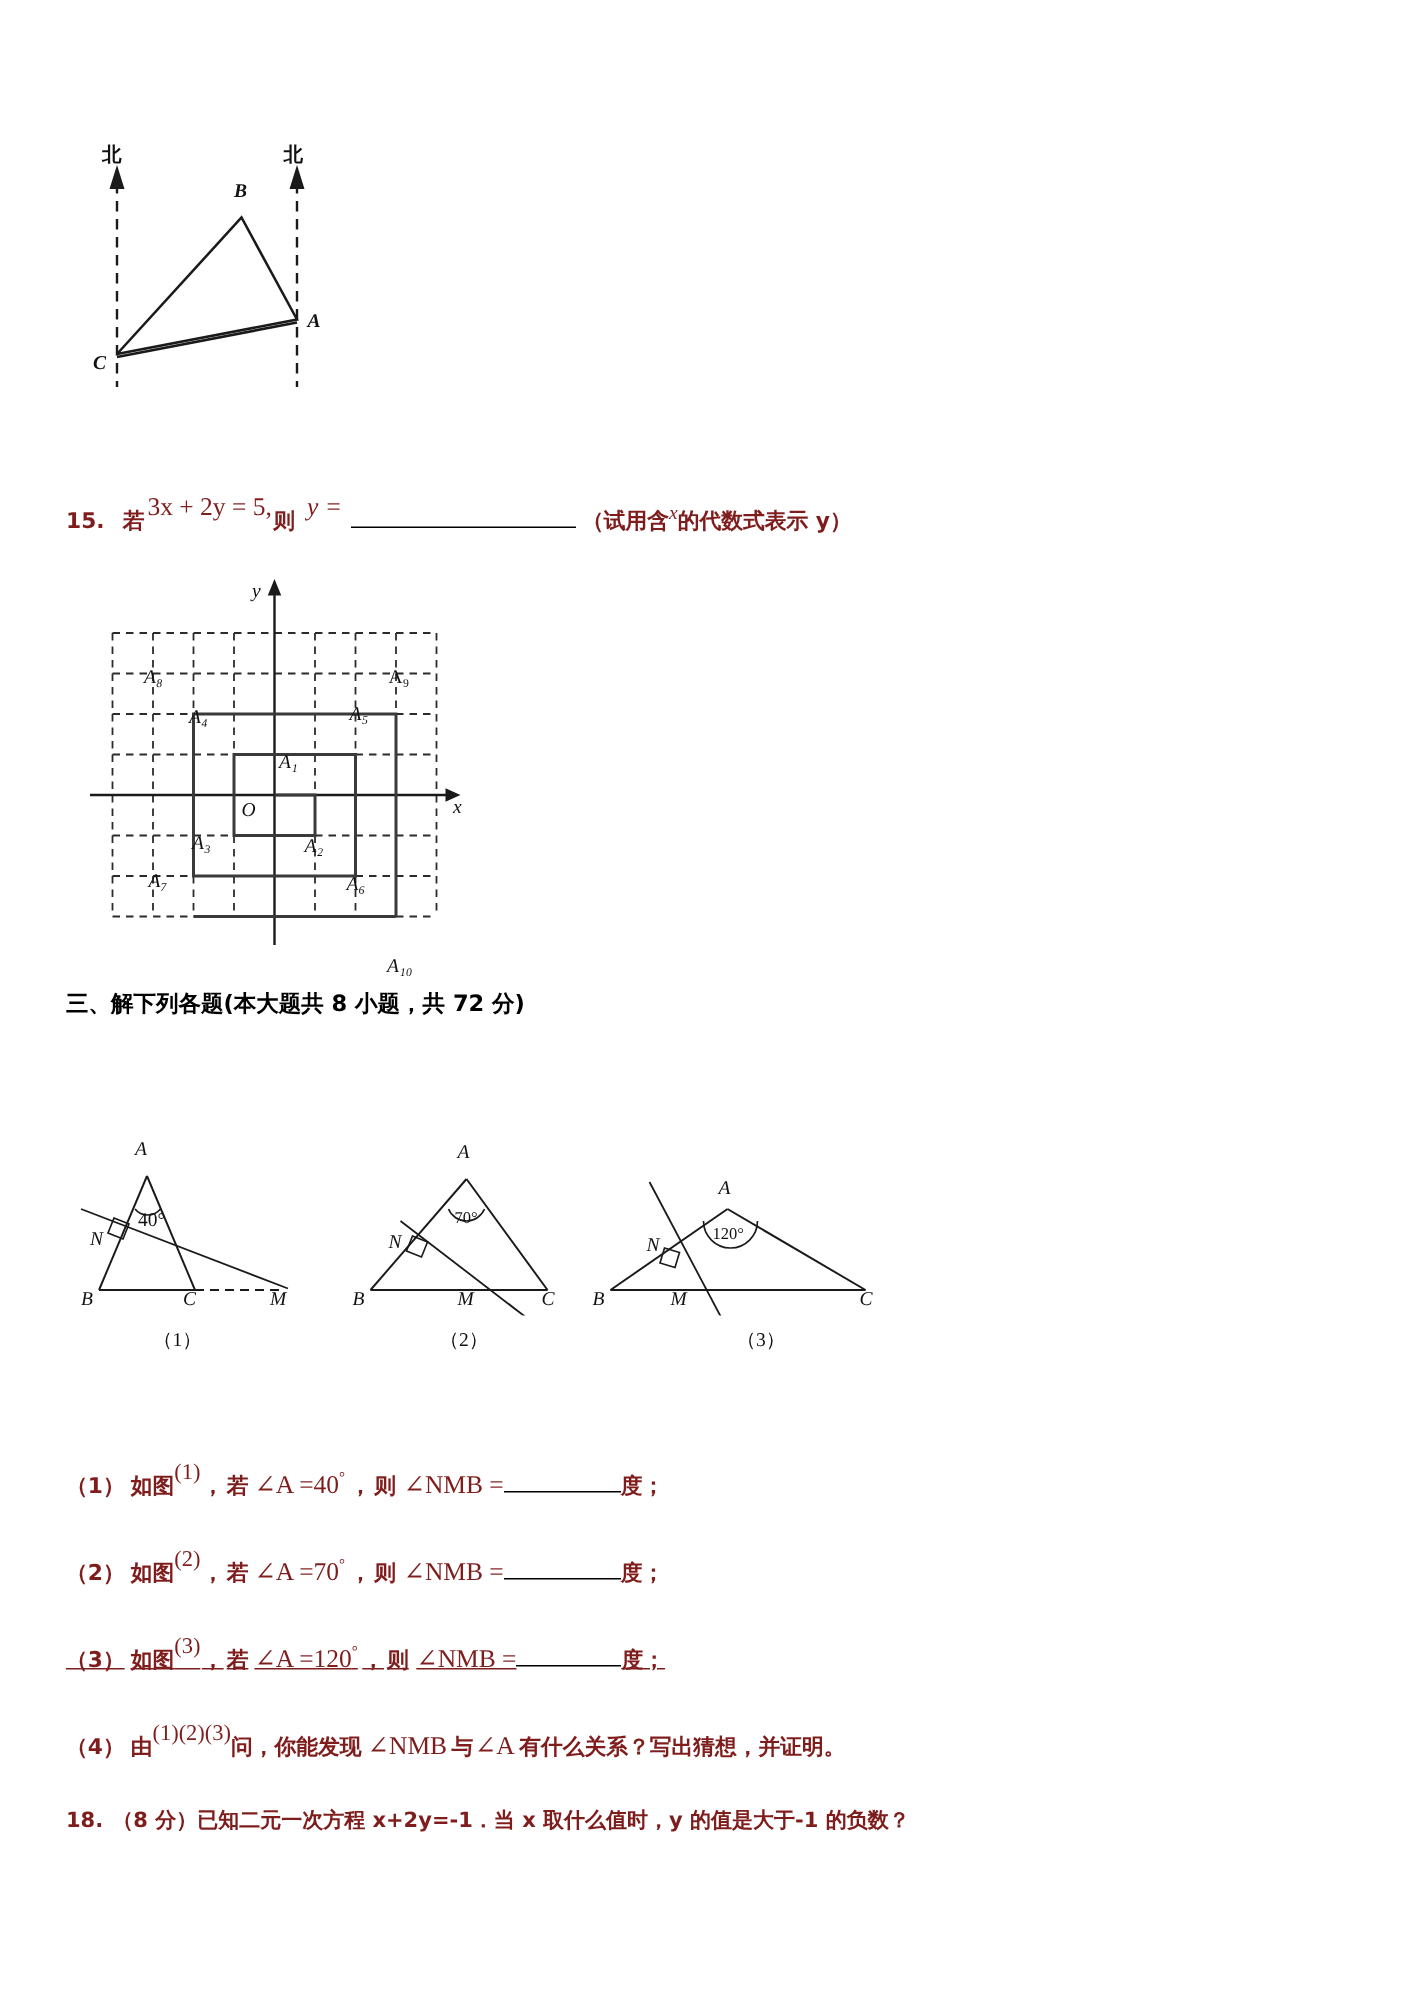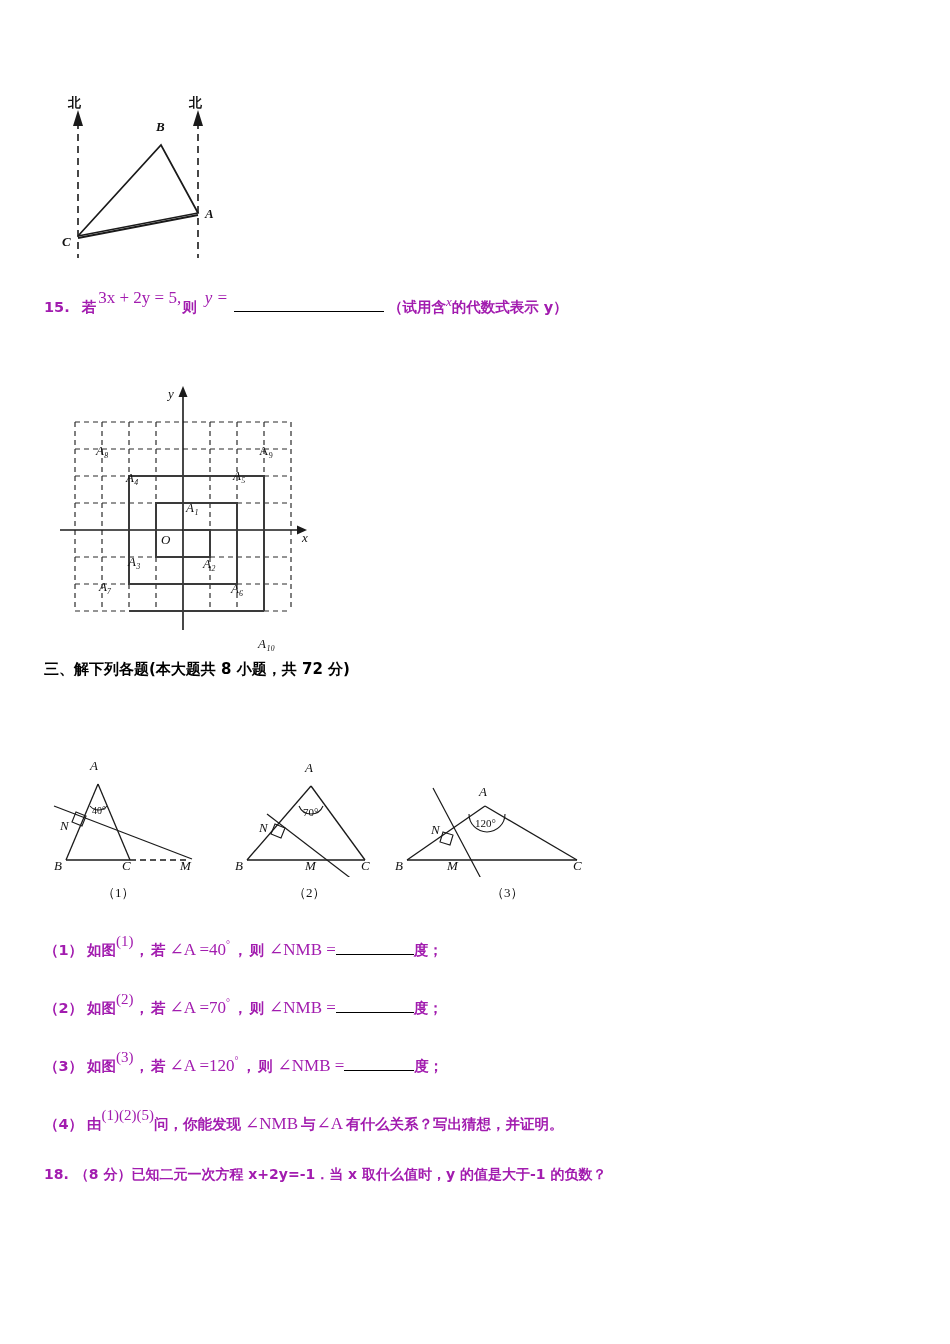--- a/index.html
+++ b/index.html
@@ -20,23 +20,24 @@
     left: 0; top: 0;
     width: 950px;
     height: 1344px;
   }
   
   .q {
     position: absolute;
     font-family: "DejaVu Sans", "Liberation Sans", sans-serif;
     font-size: 14.5px;
     font-weight: bold;
-    color: #a21caf;
+    color: #7f1d1d;
     white-space: nowrap;
     line-height: 1.2;
+    margin-top: 40px;
   }
   .math {
     font-family: "Liberation Serif", "DejaVu Serif", serif;
     font-weight: normal;
     font-style: normal;
     font-size: 17px;
   }
   .mathi {
     font-family: "Liberation Serif", "DejaVu Serif", serif;
     font-weight: normal;
@@ -169,21 +170,21 @@
 
       <line x1="78" y1="98" x2="135" y2="98" stroke="#1a1a1a" stroke-width="1.3" stroke-dasharray="6,4"></line>
 
       <line x1="2" y1="44" x2="140" y2="97" stroke="#1a1a1a" stroke-width="1.2"></line>
 
       <path d="M 24,50 L 34,54 L 30,64 L 20,60 Z" fill="none" stroke="#1a1a1a" stroke-width="1.1"></path>
 
       <path d="M 38,44 A 11 11 0 0 0 55,44" fill="none" stroke="#1a1a1a" stroke-width="1.1"></path>
     </svg>
     <span class="caption" style="left:38px; top:-4px; font-style:italic;">A</span>
-    <span class="caption" style="left:40px; top:43px; font-size:10px;font-family:Liberation Serif, serif;">40°</span>
+    <span class="caption" style="left:40px; top:43px; font-size:13px;font-family:Liberation Serif, serif;">40°</span>
     <span class="caption" style="left:8px;  top:56px; font-style:italic;">N</span>
     <span class="caption" style="left:2px;  top:96px; font-style:italic;">B</span>
     <span class="caption" style="left:70px; top:96px; font-style:italic;">C</span>
     <span class="caption" style="left:128px;top:96px; font-style:italic;">M</span>
     <span class="caption" style="left:50px; top:122px;">（1）</span>
   </div>
 
   <div class="fig" style="left:235px; top:762px;">
     <svg width="160" height="115" viewBox="0 0 160 115">
       <line x1="12" y1="98" x2="76" y2="24" stroke="#1a1a1a" stroke-width="1.3"></line>
@@ -227,26 +228,26 @@
   </div>
 
   <div class="q" style="left:44px; top:940px;">
     <span>（1）</span><span style="margin-left:4px;">如图</span><span class="math" style="position:relative; top:-9px; font-size:15px;">(1)</span><span style="margin-left:1px;">，</span><span style="margin-left:2px;">若</span><span class="math" style="margin-left:4px;">∠A =40</span><span class="math" style="font-size:10px; position:relative; top:-7px;">°</span><span style="margin-left:3px;">，</span><span style="margin-left:2px;">则</span><span class="math" style="margin-left:5px;">∠NMB =</span><span class="blank" style="width:78px;"></span><span>度；</span>
   </div>
 
   <div class="q" style="left:44px; top:998px;">
     <span>（2）</span><span style="margin-left:4px;">如图</span><span class="math" style="position:relative; top:-9px; font-size:15px;">(2)</span><span style="margin-left:1px;">，</span><span style="margin-left:2px;">若</span><span class="math" style="margin-left:4px;">∠A =70</span><span class="math" style="font-size:10px; position:relative; top:-7px;">°</span><span style="margin-left:3px;">，</span><span style="margin-left:2px;">则</span><span class="math" style="margin-left:5px;">∠NMB =</span><span class="blank" style="width:78px;"></span><span>度；</span>
   </div>
 
-  <div class="q" style="left:44px; top:1056px;">
+  <div class="q" style="left:44px; top:1056px;text-decoration:underline;">
     <span>（3）</span><span style="margin-left:4px;">如图</span><span class="math" style="position:relative; top:-9px; font-size:15px;">(3)</span><span style="margin-left:1px;">，</span><span style="margin-left:2px;">若</span><span class="math" style="margin-left:4px;">∠A =120</span><span class="math" style="font-size:10px; position:relative; top:-7px;">°</span><span style="margin-left:3px;">，</span><span style="margin-left:2px;">则</span><span class="math" style="margin-left:5px;">∠NMB =</span><span class="blank" style="width:70px;"></span><span>度；</span>
   </div>
 
   <div class="q" style="left:44px; top:1114px;">
-    <span>（4）</span><span style="margin-left:4px;">由</span><span class="math" style="position:relative; top:-9px; font-size:15px;">(1)(2)(5)</span><span>问，你能发现</span><span class="math" style="margin-left:4px;">∠NMB</span><span style="margin-left:3px;">与</span><span class="math" style="margin-left:1px;">∠A</span><span style="margin-left:3px;">有什么关系？写出猜想，并证明。</span>
+    <span>（4）</span><span style="margin-left:4px;">由</span><span class="math" style="position:relative; top:-9px; font-size:15px;">(1)(2)(3)</span><span>问，你能发现</span><span class="math" style="margin-left:4px;">∠NMB</span><span style="margin-left:3px;">与</span><span class="math" style="margin-left:1px;">∠A</span><span style="margin-left:3px;">有什么关系？写出猜想，并证明。</span>
   </div>
 
   <div class="q" style="left:44px; top:1166px; font-size:14px;">
     <span>18.</span><span style="margin-left:6px;">（8 分）</span><span>已知二元一次方程 x+2y=-1．当 x 取什么值时，y 的值是大于-1 的负数？</span>
   </div>
 
 
 </div>
 
 </body></html>

